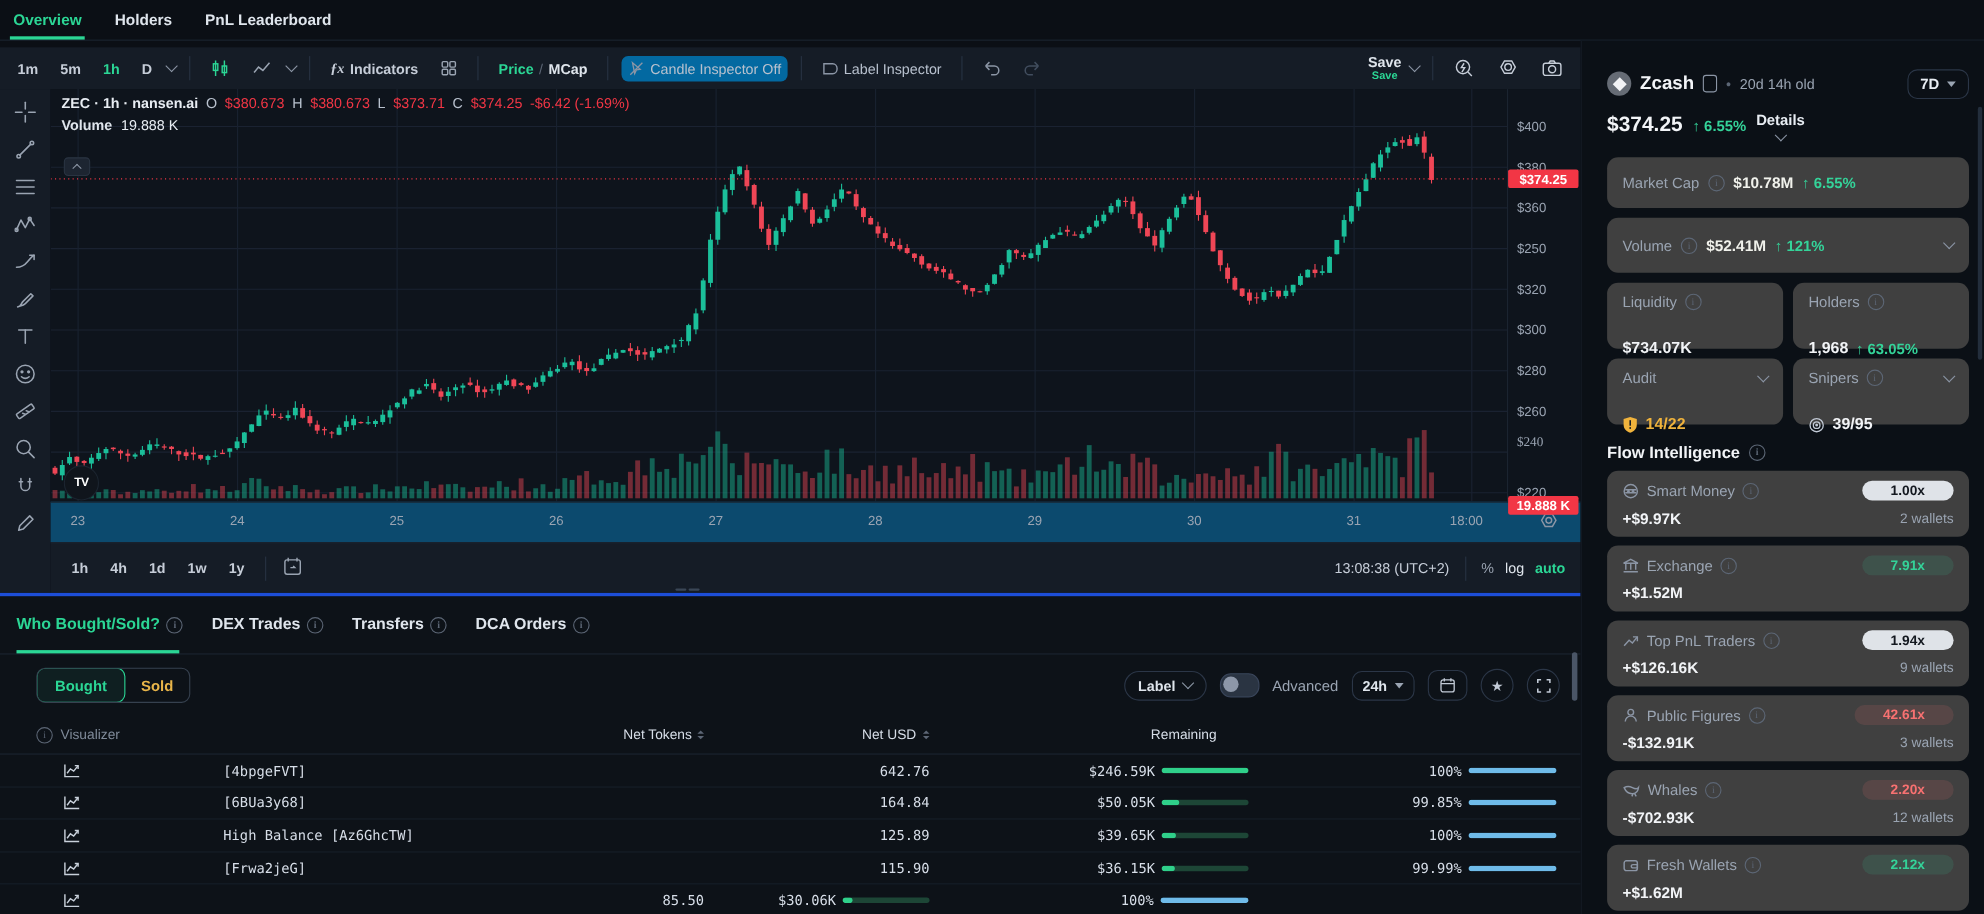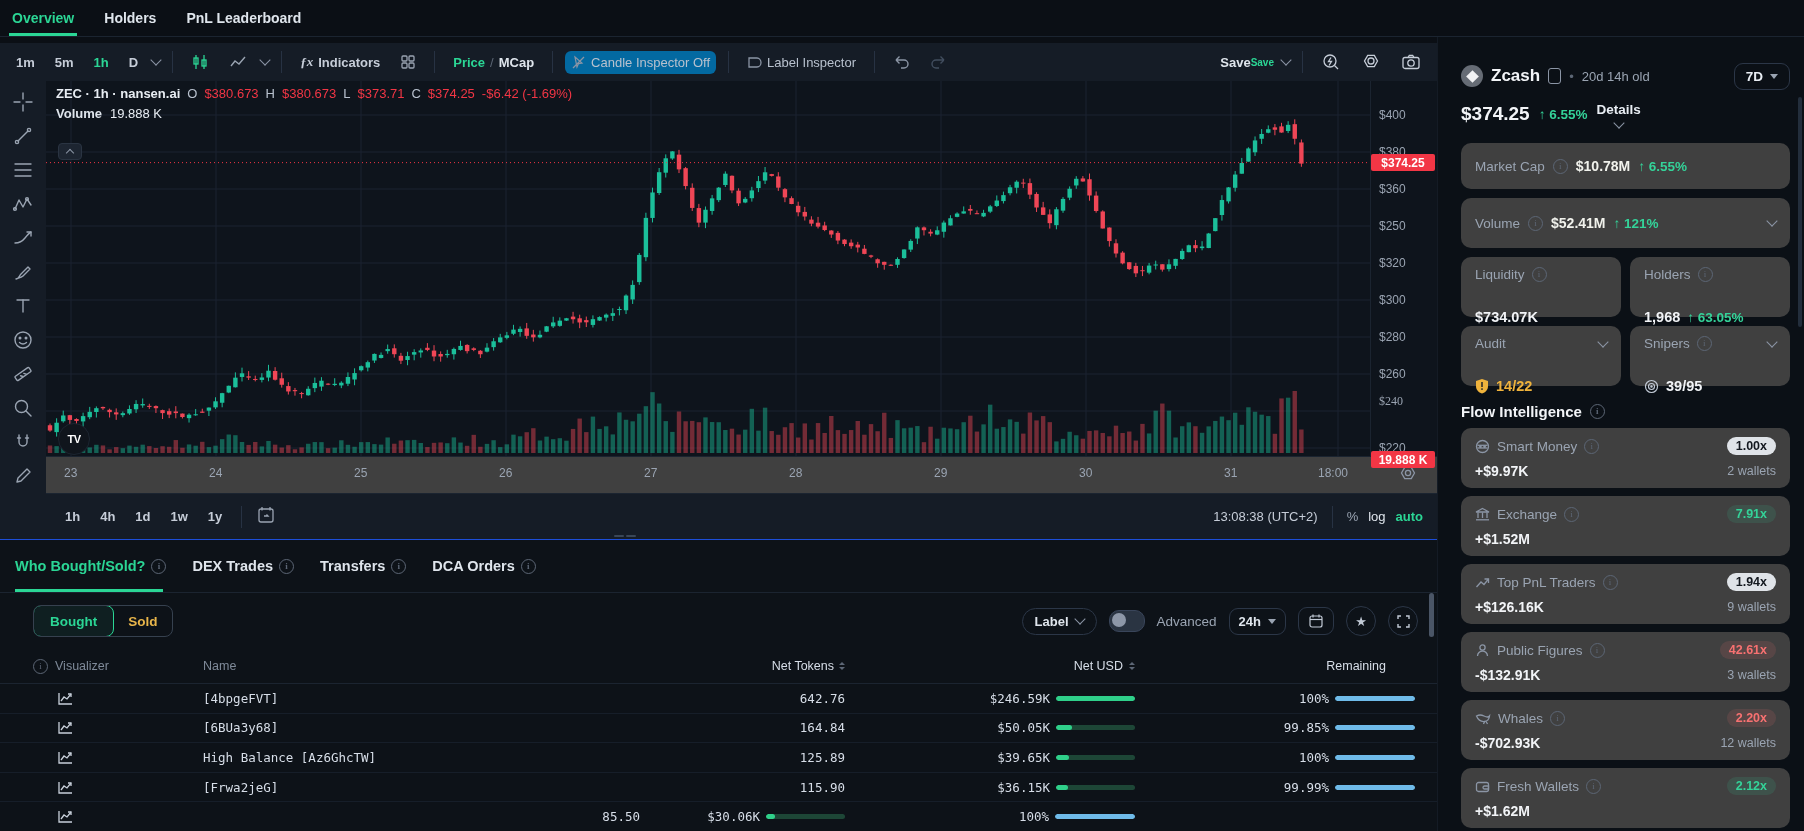--- a/index.html
+++ b/index.html
@@ -23,21 +23,21 @@
   #charttoolbar{position:absolute;top:6px;left:0;width:1437px;height:38px;background:#151c26;
     display:flex;align-items:center;padding:0 10px;box-sizing:border-box;gap:8px;font-size:13px;color:#c6cdd8;}
   .tbtn{padding:4px 6px;border-radius:5px;cursor:pointer;display:flex;align-items:center;gap:5px;color:#c6cdd8;font-weight:bold;}
   .tbtn.small{font-weight:bold;}
   .tbtn.active{color:#2bd695;}
   .sep{width:1px;height:22px;background:#273243;margin:0 4px;flex:none;}
   .chv{width:7px;height:7px;border-right:1.6px solid #8b95a5;border-bottom:1.6px solid #8b95a5;
     transform:rotate(45deg);display:inline-block;margin-top:-4px;}
   .icon16 svg{display:block;}
   #savewrap{margin-left:auto;display:flex;align-items:center;gap:8px;}
-  #saveblock{display:flex;flex-direction:row;align-items:center;line-height:1;cursor:pointer;}
+  #saveblock{display:flex;flex-direction:column;align-items:center;line-height:1;cursor:pointer;}
   #saveblock .s1{font-size:13px;font-weight:bold;color:#dfe5ec;}
   #saveblock .s2{font-size:10px;font-weight:bold;color:#2bd695;margin-top:2px;}
 
   
   #lefttools{position:absolute;top:44px;left:0;width:46px;height:458px;background:#151c26;
     display:flex;flex-direction:column;align-items:center;padding-top:10px;box-sizing:border-box;gap:12px;}
   .dtool{width:30px;height:22px;display:flex;align-items:center;justify-content:center;cursor:pointer;border-radius:4px;}
   .dtool svg{stroke:#9aa4b2;fill:none;stroke-width:1.4;stroke-linecap:round;stroke-linejoin:round;}
 
   
@@ -54,35 +54,35 @@
     display:flex;align-items:center;justify-content:center;font-weight:bold;font-size:11px;color:#fff;z-index:5;cursor:pointer;
     border:1px solid #1c2530;letter-spacing:-0.5px;}
 
   
   #priceaxis{position:absolute;top:44px;left:1370px;width:67px;height:375px;background:#0e141c;border-left:1px solid #1b2430;box-sizing:border-box;}
   .ptick{position:absolute;left:8px;font-size:12px;color:#9aa4b2;}
   .pricebadge{position:absolute;left:1371px;width:64px;height:17px;background:#f23645;color:#fff;font-size:12px;font-weight:bold;
     display:flex;align-items:center;justify-content:center;border-radius:2px;z-index:6;}
 
   
-  #timeaxis{position:absolute;top:419px;left:46px;width:1391px;height:37px;background:#404040;border-top:1px solid #1b2430;box-sizing:border-box;}
+  #timeaxis{position:absolute;top:419px;left:46px;width:1391px;height:37px;background:#0c4a6e;border-top:1px solid #1b2430;box-sizing:border-box;}
   .ttick{position:absolute;top:9px;font-size:12px;color:#9aa4b2;}
   #axisgear{position:absolute;left:1352px;top:7px;cursor:pointer;}
   #axisgear svg{stroke:#8b95a5;fill:none;stroke-width:1.3;}
 
   
   #chartfooter{position:absolute;top:456px;left:46px;width:1391px;height:46px;background:#151c26;border-top:1px solid #1b2430;
     box-sizing:border-box;display:flex;align-items:center;padding:0 14px;gap:10px;font-size:13px;color:#c6cdd8;}
   .frange{padding:4px 5px;border-radius:4px;cursor:pointer;font-weight:bold;color:#c6cdd8;}
   #clock{margin-left:auto;color:#c6cdd8;}
   .flog{cursor:pointer;font-weight:bold;}
   .flog.green{color:#2bd695;}
 
   
-  #panel{position:absolute;top:502px;left:0;width:1437px;height:293px;background:#0d1218;border-top:1px solid #1d4ed8;box-sizing:border-box;}
+  #panel{position:absolute;top:502px;left:0;width:1437px;height:293px;background:#0d1218;border-top:3px solid #1d4ed8;box-sizing:border-box;}
   #paneltabs{height:53px;display:flex;align-items:center;gap:26px;padding-left:15px;border-bottom:1px solid #1b2430;box-sizing:border-box;position:relative;}
   .ptab{display:flex;align-items:center;gap:6px;font-size:14.5px;font-weight:bold;color:#dfe5ec;cursor:pointer;}
   .ptab.active{color:#2bd695;}
   #tabunderline{position:absolute;left:15px;bottom:0;width:148px;height:3px;background:#2bd695;}
   .info{width:13px;height:13px;border:1px solid #5c6675;border-radius:50%;display:inline-flex;align-items:center;justify-content:center;
     color:#5c6675;flex:none;font-family:"Liberation Serif",serif;}
   .info::after{content:"i";font-size:9px;line-height:1;}
   #panelcontrols{height:56px;display:flex;align-items:center;padding:0 19px 0 33px;box-sizing:border-box;}
   #segwrap{display:flex;border:1px solid #36414f;border-radius:8px;overflow:hidden;height:30px;}
   #segbought{display:flex;align-items:center;padding:0 16px;font-size:13.5px;font-weight:bold;color:#2bd695;
@@ -146,21 +146,21 @@
   #volCard{height:50px;margin-top:9px;}
   .grid2{display:grid;grid-template-columns:1fr 1fr;gap:9px;margin-top:9px;}
   .minicard{height:60px;padding:10px 14px;display:flex;flex-direction:column;justify-content:space-between;gap:27px;}
   .mctitle{display:flex;align-items:center;gap:7px;font-size:13.5px;color:#9aa4b2;}
   .mcval{display:flex;align-items:center;gap:7px;font-size:14.5px;font-weight:bold;color:#f2f4f7;}
   .amber{color:#f0b33c;}
   #flowtitle{display:flex;align-items:center;gap:8px;margin-top:17px;font-size:15px;font-weight:bold;color:#f2f4f7;}
   .fcard{height:60px;padding:9px 14px;margin-top:8px;display:flex;flex-direction:column;justify-content:space-between;}
   .frow{display:flex;align-items:center;gap:7px;font-size:13.5px;color:#9aa4b2;}
   .frow svg{stroke:#8b95a5;fill:none;stroke-width:1.3;flex:none;}
-  .mult{margin-left:auto;font-size:12.5px;font-weight:bold;padding:2px 9px;border-radius:9px;}
+  .mult{margin-left:auto;font-size:12.5px;font-weight:bold;padding:2px 26px;border-radius:9px;}
   .mult.k-neutral{background:#dfe3e8;color:#13181f;}
   .mult.k-up{background:rgba(52,211,153,0.13);color:#34d399;}
   .mult.k-down{background:rgba(248,113,113,0.13);color:#f87171;}
   .frow2{display:flex;align-items:center;}
   .fval{font-size:14px;font-weight:bold;color:#f2f4f7;}
   .fwal{margin-left:auto;font-size:12.5px;color:#9aa4b2;}
   #sbscroll{position:absolute;right:2px;top:60px;width:4px;height:230px;background:#232e3c;border-radius:2px;}
   .shield{display:inline-block;}
 </style>
 </head>
@@ -1116,21 +1116,20 @@
             </span>
           </div>
         </div>
 
         <div id="tbl">
           <div id="thead">
             <span class="c1h">
                 <span class="info"></span>
                 <span>Visualizer</span>
               </span>
-            <span>Name</span>
             <span class="c3" style="padding-right:0;">
                 <span>Net Tokens</span>
                 <span class="sort">
                   <i class="su"></i>
                   <i class="sd"></i>
                 </span>
               </span>
             <span class="c4">
                 <span>Net USD</span>
                 <span class="sort">

